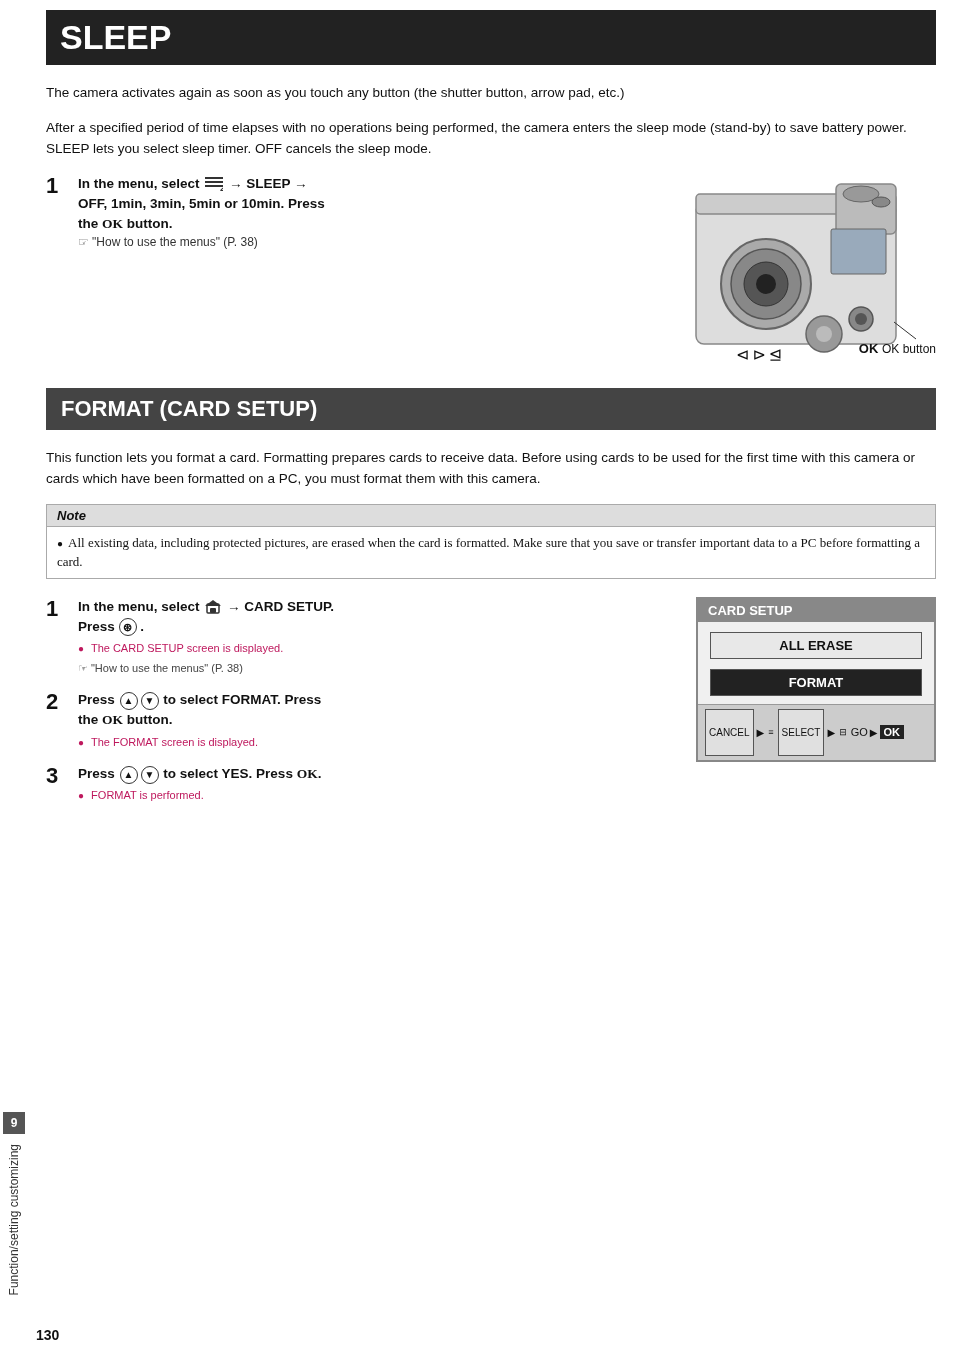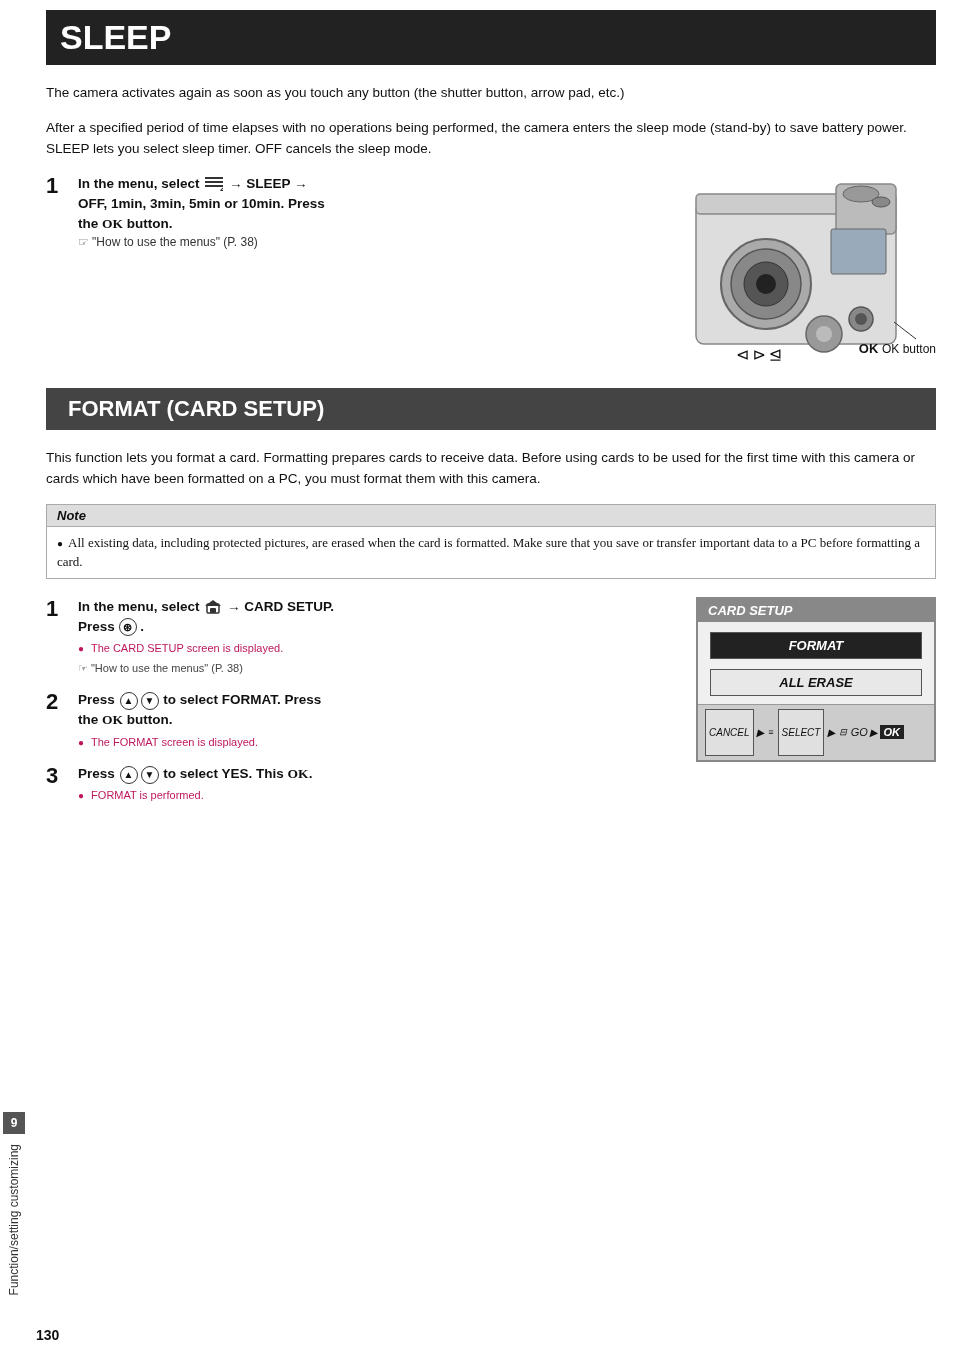--- a/index.html
+++ b/index.html
@@ -109,21 +109,21 @@
       height: 190px;
       position: relative;
     }
 
     
     .section-header-format {
       background: #444;
       color: #fff;
       font-size: 22px;
       font-weight: bold;
-      padding: 8px 22px;
+      padding: 8px 15px;
       margin-top: 24px;
       margin-bottom: 18px;
     }
 
     
     .note-box {
       border: 1px solid #aaa;
       margin-bottom: 18px;
     }
     .note-title {
@@ -150,21 +150,20 @@
     .format-steps {
       display: flex;
       align-items: flex-start;
     }
     .format-steps-left {
       flex: 1;
     }
     .format-steps-right {
       width: 240px;
       margin-left: 14px;
-      font-style: italic;
     }
     .card-setup-box {
       border: 2px solid #888;
       background: #f0f0f0;
       padding: 0;
       font-size: 13px;
     }
     .card-setup-title {
       background: #888;
       color: #fff;
@@ -412,36 +411,36 @@
 
       <div class="step-area-format">
         <div class="step-num">3</div>
         <div class="step-content">
           <div class="step-text">
             <span>Press </span>
             <span class="nav-arrows">
               <span class="nav-arrow-circle">▲</span>
               <span class="nav-arrow-circle">▼</span>
             </span>
-            <span> to select YES. This </span><span class="ok-inline">OK</span><span>.</span>
+            <span> to select YES. Press </span><span class="ok-inline">OK</span><span>.</span>
           </div>
           <div class="step-sub">
             <span class="bullet"></span>
             <span>FORMAT is performed.</span>
           </div>
         </div>
       </div>
 
     </div>
 
     <div class="format-steps-right">
       <div class="card-setup-box">
         <div class="card-setup-title">CARD SETUP</div>
+        <div class="card-setup-item">ALL ERASE</div>
         <div class="card-setup-item selected">FORMAT</div>
-        <div class="card-setup-item">ALL ERASE</div>
         <div class="card-setup-bottom">
           <span class="bottom-btn">CANCEL</span>
           <span style="font-size:10px;">▶</span>
           <span style="font-size:9px;margin-left:2px;">≡</span>
           <span class="bottom-btn" style="margin-left:2px;">SELECT</span>
           <span style="font-size:10px;">▶</span>
           <span style="font-size:9px;margin-left:2px;">⊟</span>
           <span style="margin-left:2px;font-size:11px;">GO</span>
           <span style="font-size:10px;">▶</span>
           <span class="ok-box">OK</span>

